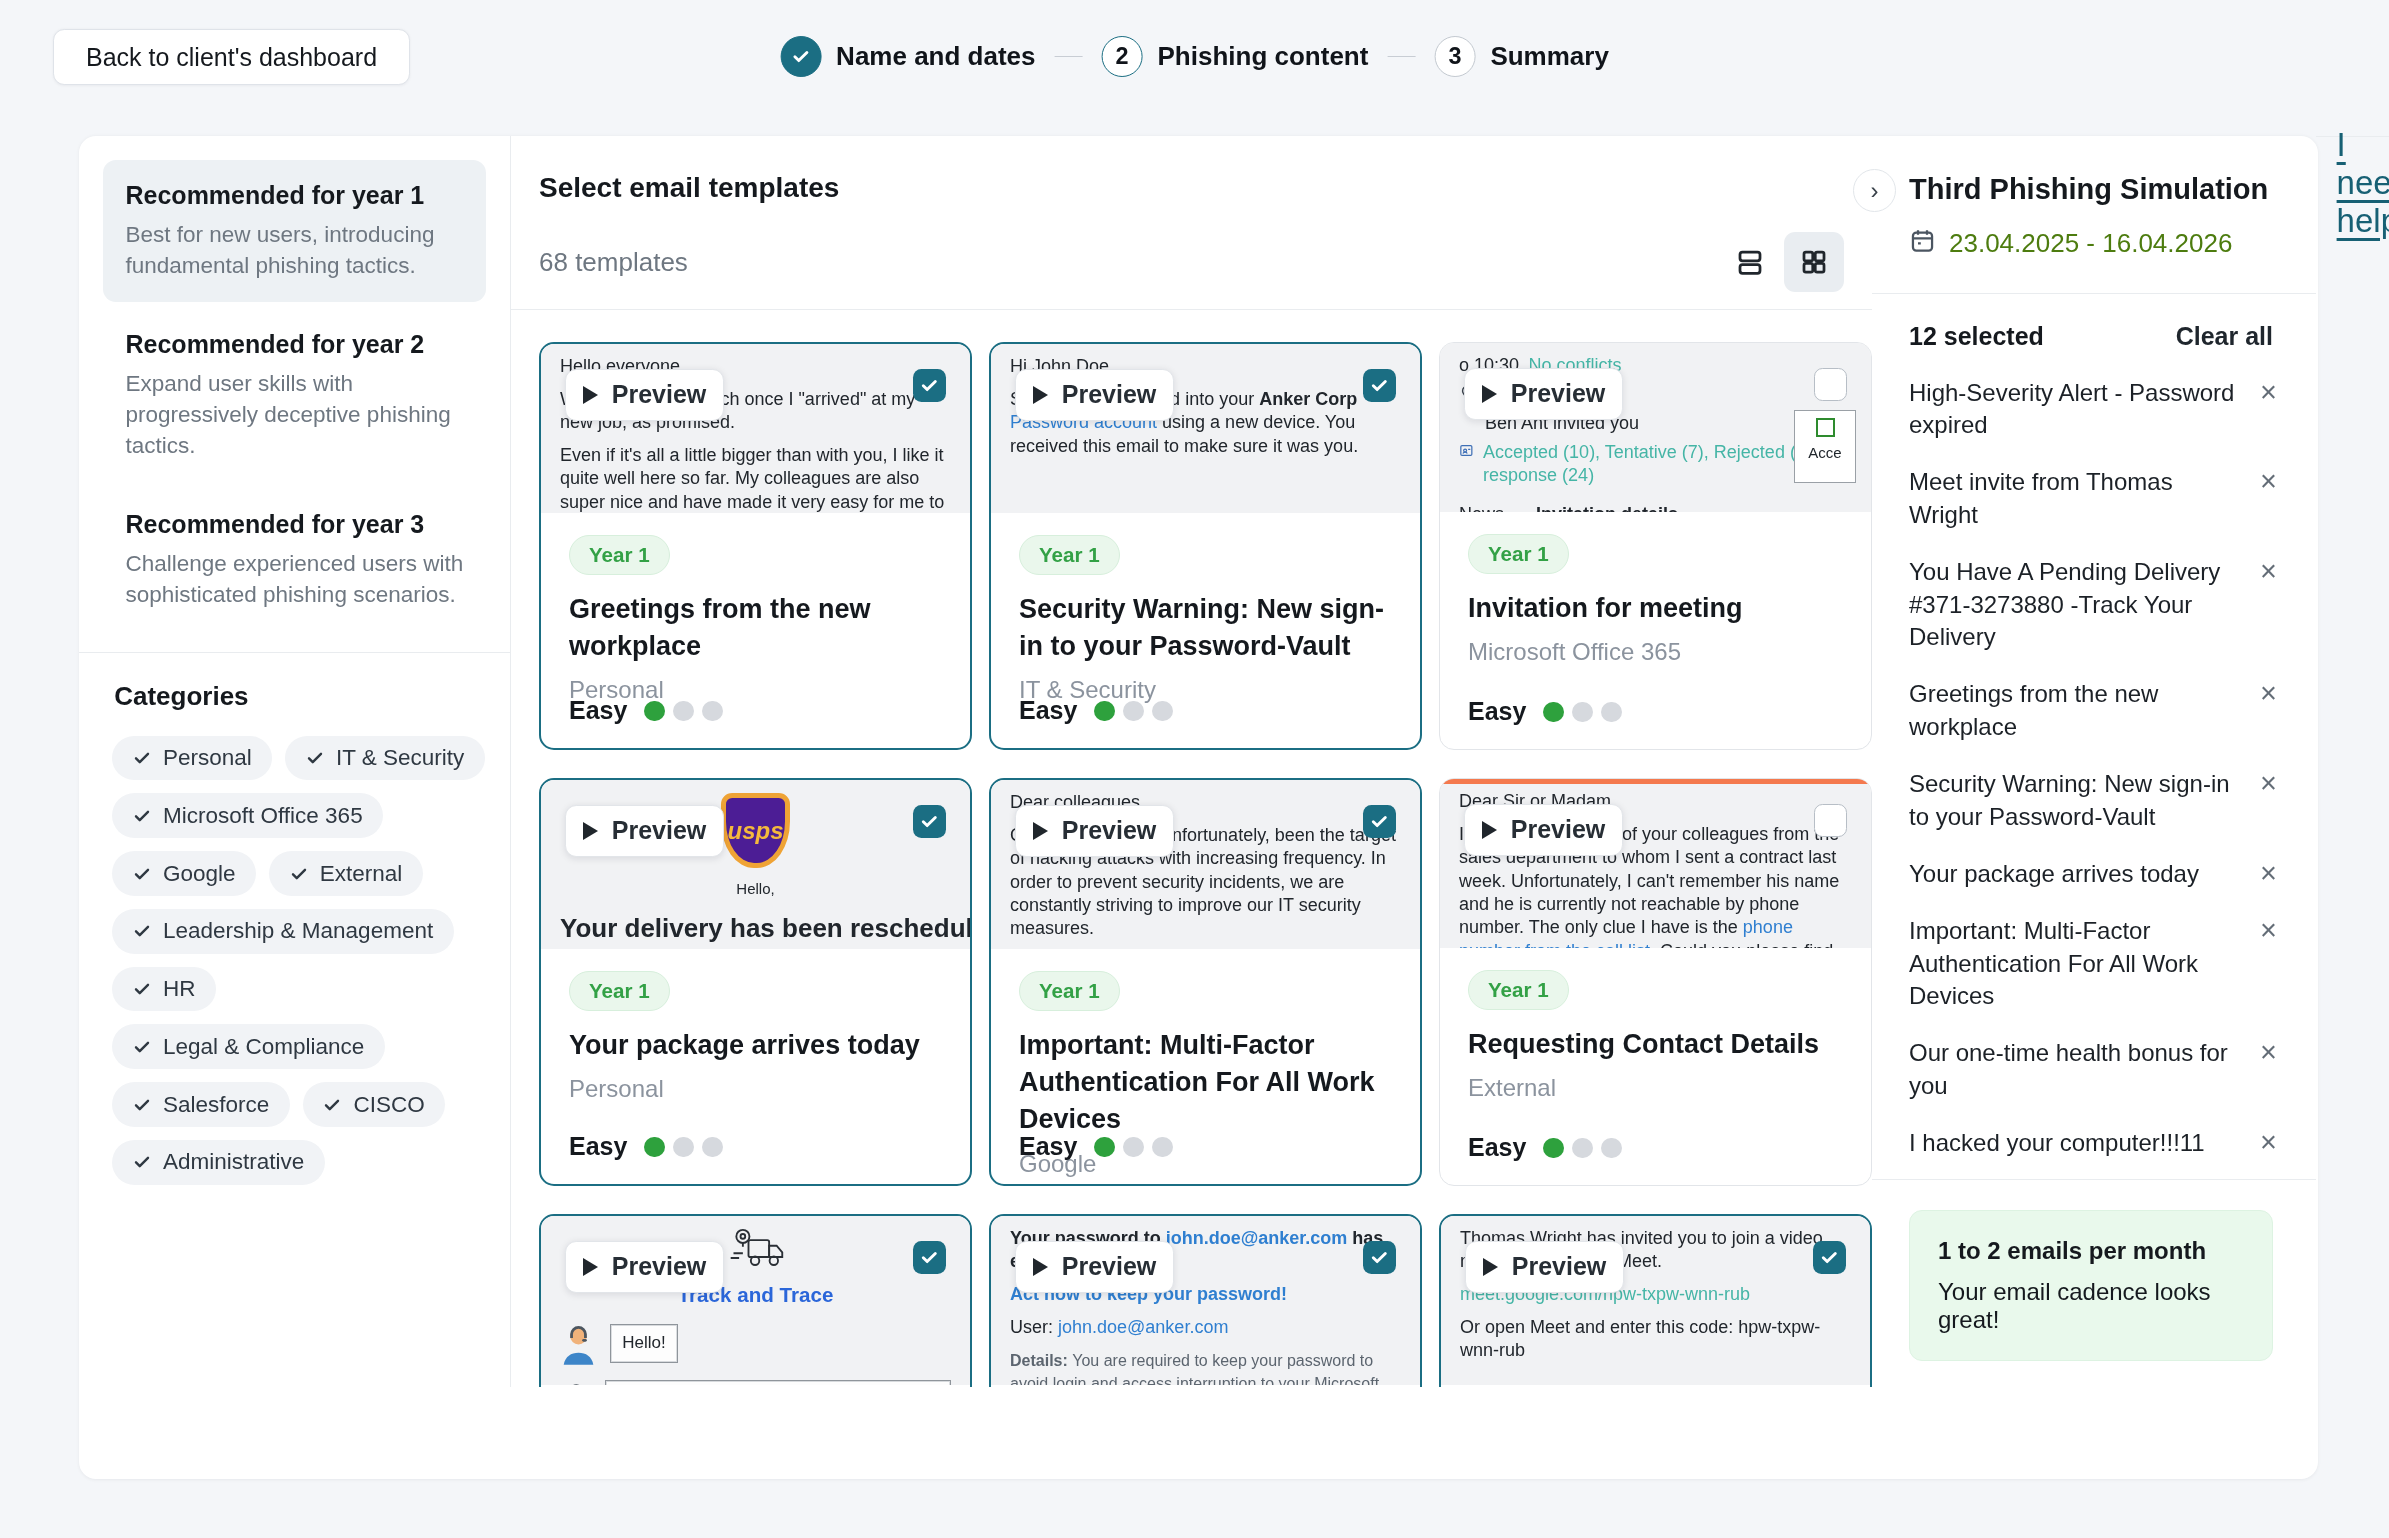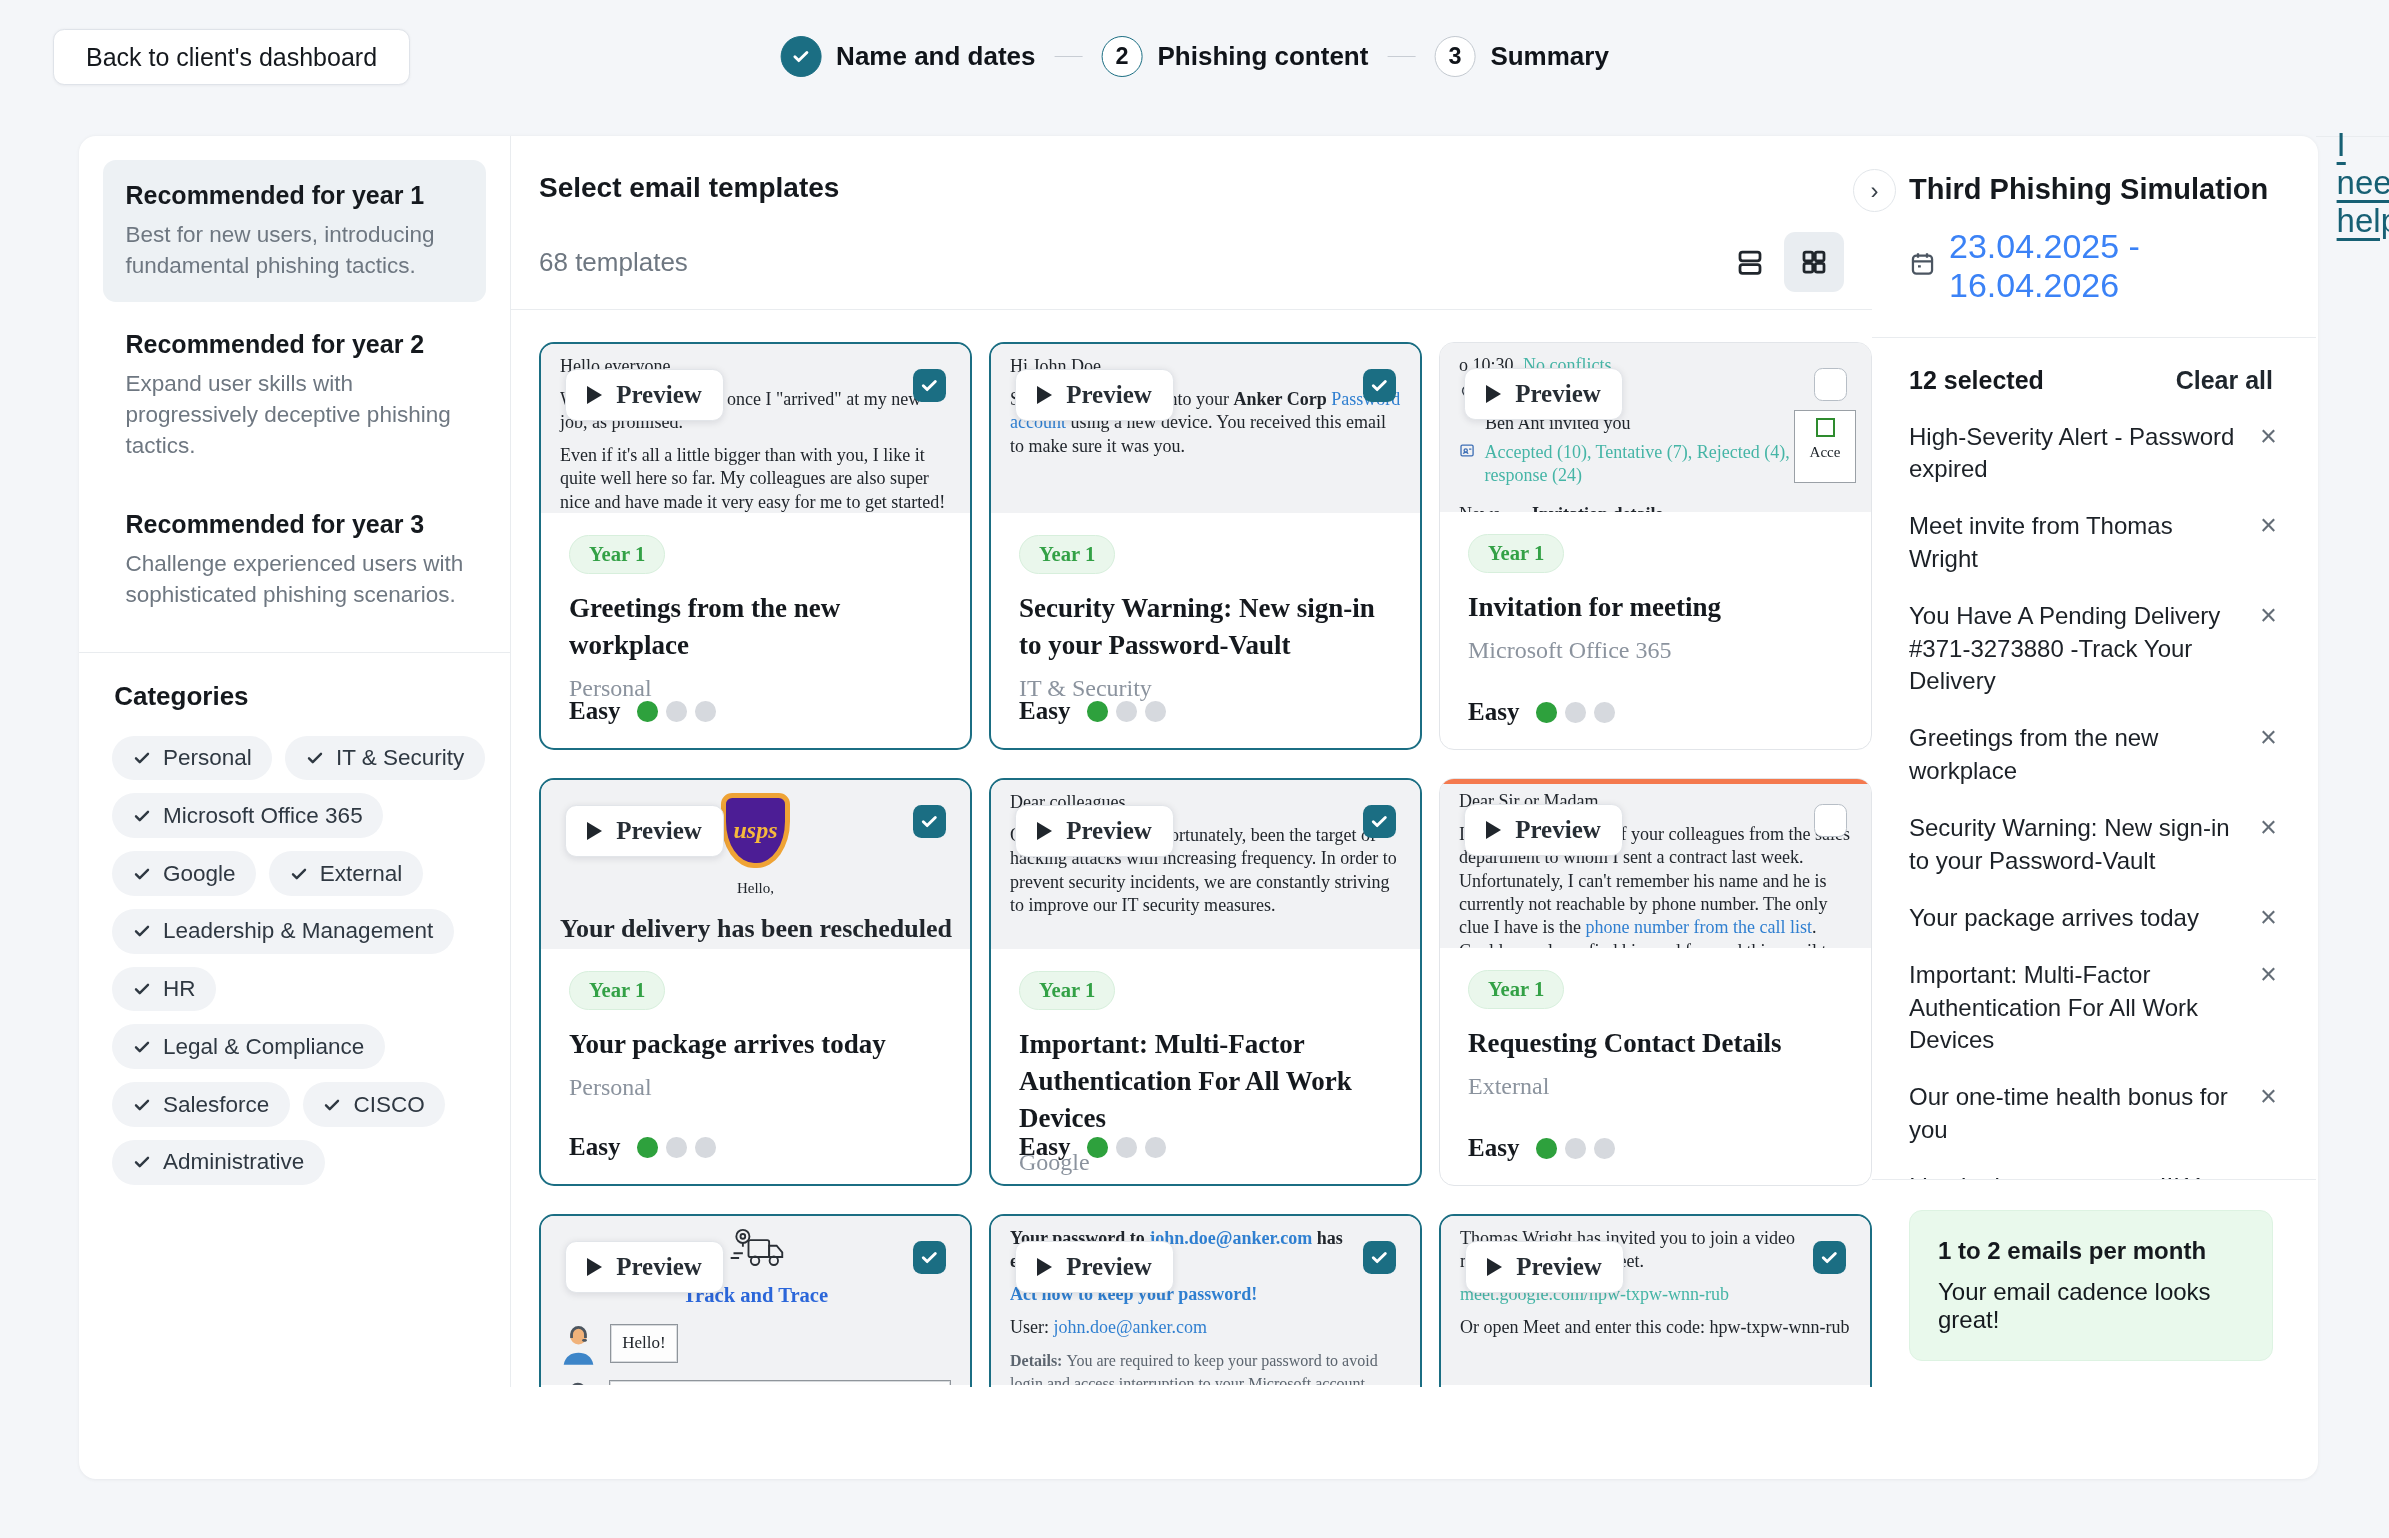--- a/index.html
+++ b/index.html
@@ -56,21 +56,21 @@
   
   .main-panel { flex:1; min-width:0; display:flex; flex-direction:column; position:relative; }
   .main-header { padding:36px 28px 0; }
   .main-title { font-size:28px; font-weight:700; }
   .main-sub { display:flex; align-items:center; justify-content:space-between; margin-top:28px; padding-bottom:17px; }
   .count { font-size:26px; color:#6e7781; }
   .toggles { display:flex; align-items:center; gap:3.7px; }
   .toggle { width:60px; height:60px; border-radius:11.2px; display:flex; align-items:center; justify-content:center; cursor:pointer; }
   .toggle.active { background:#e9edf1; }
   .main-divider { height:0.9px; background:#e9ecef; }
-  .cards-scroll { flex:1; overflow:hidden; padding:32px 0 0 28px;font-family:Liberation Serif, serif; }
+  .cards-scroll { flex:1; overflow:hidden; padding:32px 0 0 28px; }
   .cards-grid { display:grid; grid-template-columns:repeat(3,433px); gap:28px 17px; }
   
   .tcard {
     width:433px; height:408px; background:#fff; border:1.4px solid #e2e5e9;
     border-radius:15px; position:relative; overflow:hidden; cursor:pointer;
   }
   .tcard.selected { border:2.3px solid #1b6e83; }
   .tpreview {
     height:169px; background:#f1f2f4; overflow:hidden; position:relative;
     padding:11.2px 19px; font-size:18px; line-height:1.3; color:#21262c;
@@ -133,21 +133,21 @@
   .expand {
     position:absolute; left:1774px; top:33px; width:43px; height:43px; border-radius:50%;
     background:#fff; border:0.9px solid #e2e6ea; display:flex; align-items:center;
     justify-content:center; z-index:6; cursor:pointer;
     font-size:24px; color:#3a424b;
   }
   
   .right-panel { width:444px; display:flex; flex-direction:column; }
   .rp-head { padding:37px 43px 32px 37px; border-bottom:0.9px solid #e9ecef; }
   .rp-title { font-size:29px; font-weight:700; }
-  .rp-date { display:flex; align-items:center; gap:13px; margin-top:20.6px; font-size:34px; color:#3b82f6; }
+  .rp-date { display:flex; align-items:center; gap:13px; margin-top:20.6px; font-size:26px; color:#4d7c0f; }
   .rp-selrow { display:flex; align-items:center; justify-content:space-between; padding:28px 43px 0 37px; }
   .rp-selected { font-size:25px; font-weight:700; }
   .rp-clear { font-size:25px; font-weight:600; color:#1f262d; cursor:pointer; }
   .rp-list { flex:1; overflow:hidden; padding:26px 39px 0 37px; }
   .rp-item { display:flex; align-items:flex-start; margin-bottom:25px; }
   .rp-item-text { flex:1; font-size:24px; line-height:1.35; color:#1c2127; padding-right:13px; }
   .rp-x { font-size:29px; color:#646d77; line-height:1.1; cursor:pointer; }
   .rp-divider { height:0.9px; background:#e9ecef; }
   .cadence-wrap { padding:30px 43px 26px 37px; }
   .cadence {

